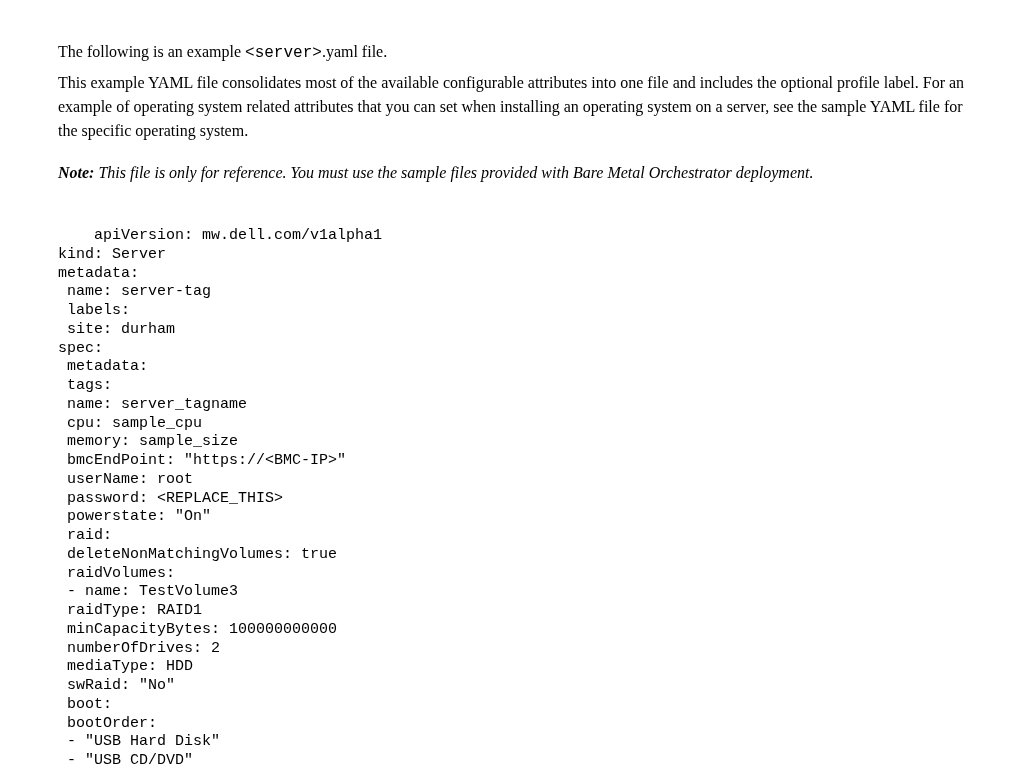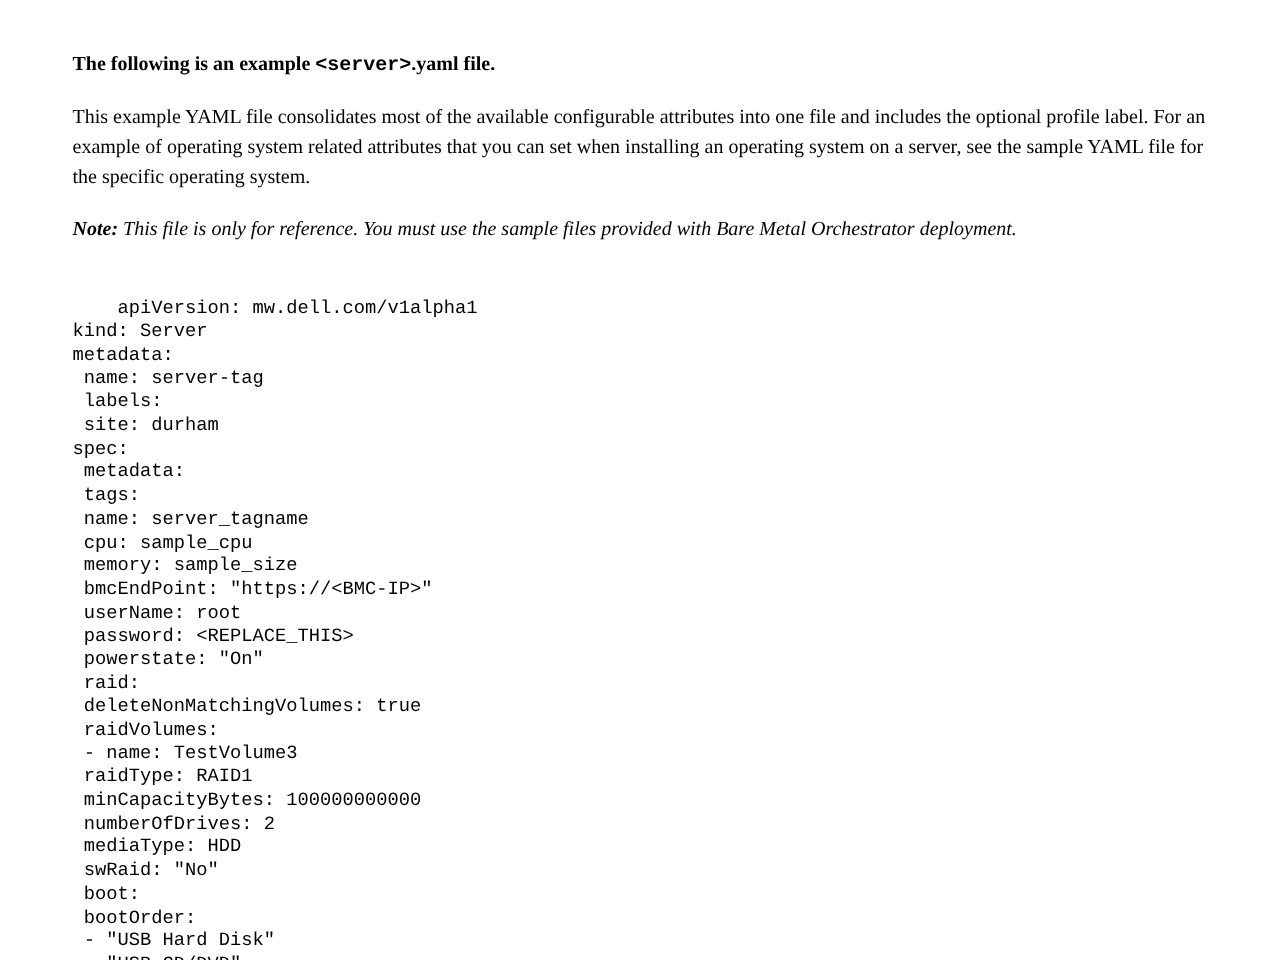--- a/index.html
+++ b/index.html
@@ -8,22 +8,21 @@
       padding: 40px 58px;
       font-size: 16px;
       line-height: 1.5;
       color: #000;
       background: #fff;
     }
     p {
       margin: 0 0 16px 0;
     }
     .intro-line {
-      margin-bottom: 18px;
-      font-weight: bold;
+      margin-bottom: 6px;
     }
     .filename-code {
       font-family: 'Courier New', Courier, monospace;
     }
     .description {
       margin-bottom: 18px;
     }
     .note-block {
       margin-bottom: 24px;
       font-style: italic;

